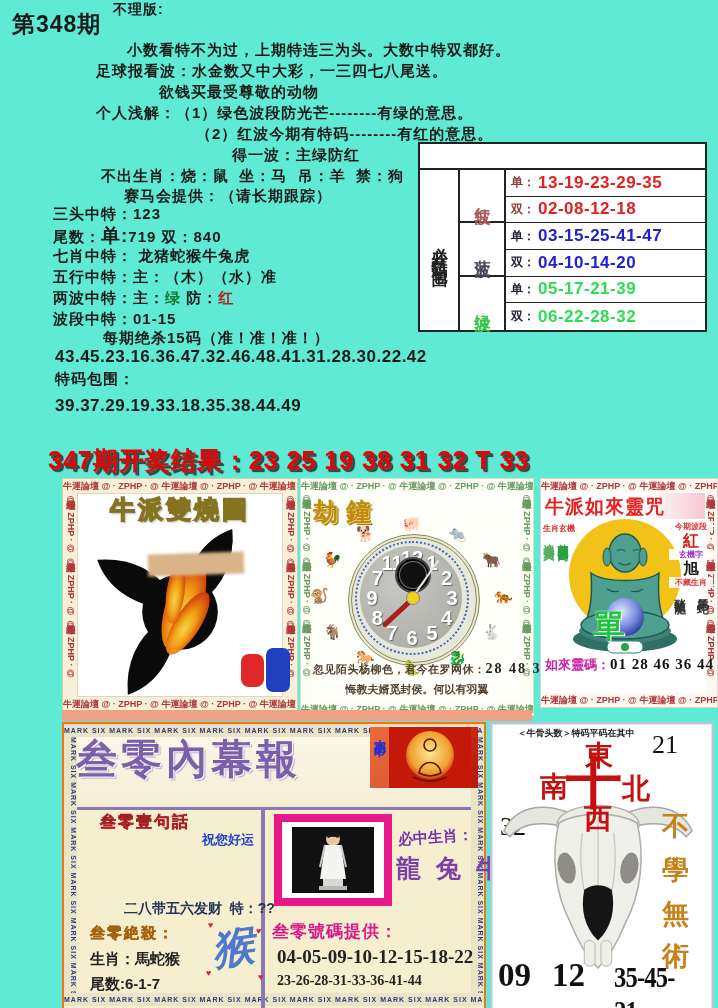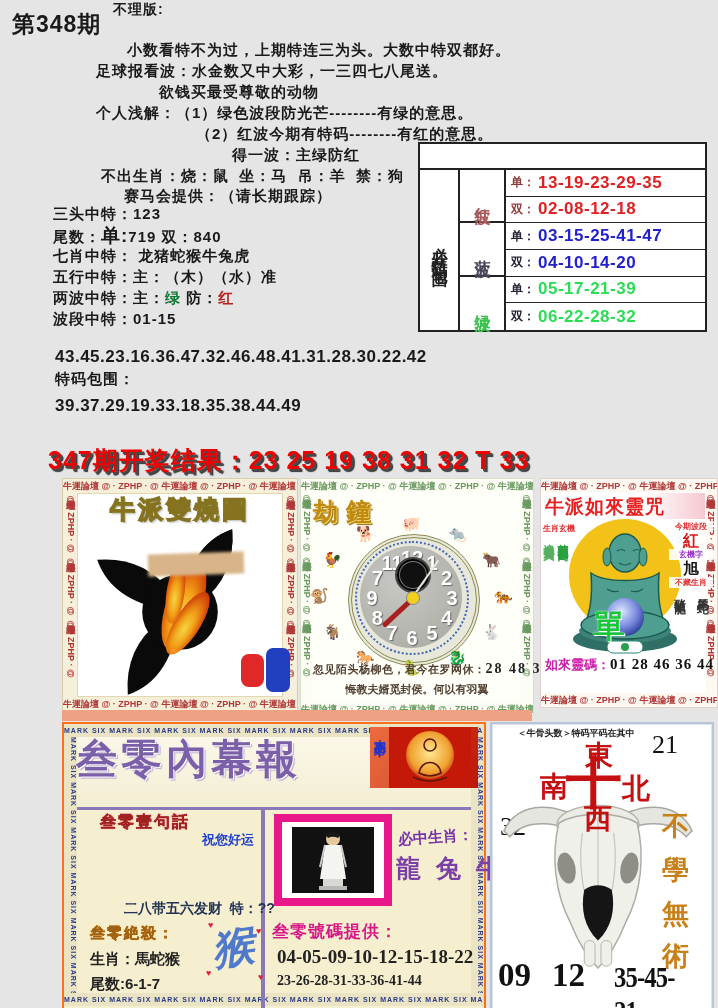--- a/index.html
+++ b/index.html
@@ -1,16 +1,16 @@
 <!DOCTYPE html>
 <html><head>
 <meta charset="utf-8">
 <style>
   html,body{margin:0;padding:0;background:#fff;}
-  .page{position:relative;width:718px;height:1008px;background:#e5e5e5;overflow:hidden;
+  .page{position:relative;width:718px;height:1008px;background:#5eead4;overflow:hidden;
         font-family:"Liberation Sans","DejaVu Sans",sans-serif;color:#1a1a1a;}
   .abs{position:absolute;}
   .tline{position:absolute;font-size:15px;font-weight:600;letter-spacing:1px;white-space:pre;color:#1a1a1a;}
   .num-line{font-family:"Liberation Sans",sans-serif;font-size:17px;font-weight:700;letter-spacing:.5px;}
   
   .t-note{left:113px;top:1px;font-size:14px;}
   .t-issue{left:12px;top:9px;font-size:23px;font-weight:800;letter-spacing:1px;}
   .t-l1{left:127px;top:41px;}
   .t-l2{left:96px;top:62px;}
   .t-l3{left:159px;top:83px;}
@@ -164,20 +164,21 @@
   <div class="tline t-l5">（2）红波今期有特码--------有红的意思。</div>
   <div class="tline t-l6">得一波：主绿防红</div>
   <div class="tline t-l7">不出生肖：烧：鼠  坐：马  吊：羊  禁：狗</div>
   <div class="tline t-l8">赛马会提供：（请长期跟踪）</div>
   <div class="tline t-l9">三头中特：123</div>
   <div class="tline t-l10"><span>尾数：</span><span class="big">单:</span><span>719 </span><span>双：</span><span>840</span></div>
   <div class="tline t-l11">七肖中特： 龙猪蛇猴牛兔虎</div>
   <div class="tline t-l12">五行中特：主：（木）（水）准</div>
   <div class="tline t-l13"><span>两波中特：主：</span><span class="grn">绿</span><span> 防：</span><span class="red">红</span></div>
   <div class="tline t-l14">波段中特：01-15</div>
+  <div class="tline t-l15">每期绝杀15码（准！准！准！）</div>
   <div class="tline t-kill num-line">43.45.23.16.36.47.32.46.48.41.31.28.30.22.42</div>
   <div class="tline t-wrapl">特码包围：</div>
   <div class="tline t-wrap num-line">39.37.29.19.33.18.35.38.44.49</div>
 
   <div class="abs wave-table">
     <div class="wt-top"></div>
     <div class="wt-side">必开特码包围</div>
     <div class="wt-wave lbl-red" style="grid-row:2/4;">红波</div>
     <div class="wt-cell row-red" style="grid-row:2;">
         <span class="wt-prefix">单：</span>

